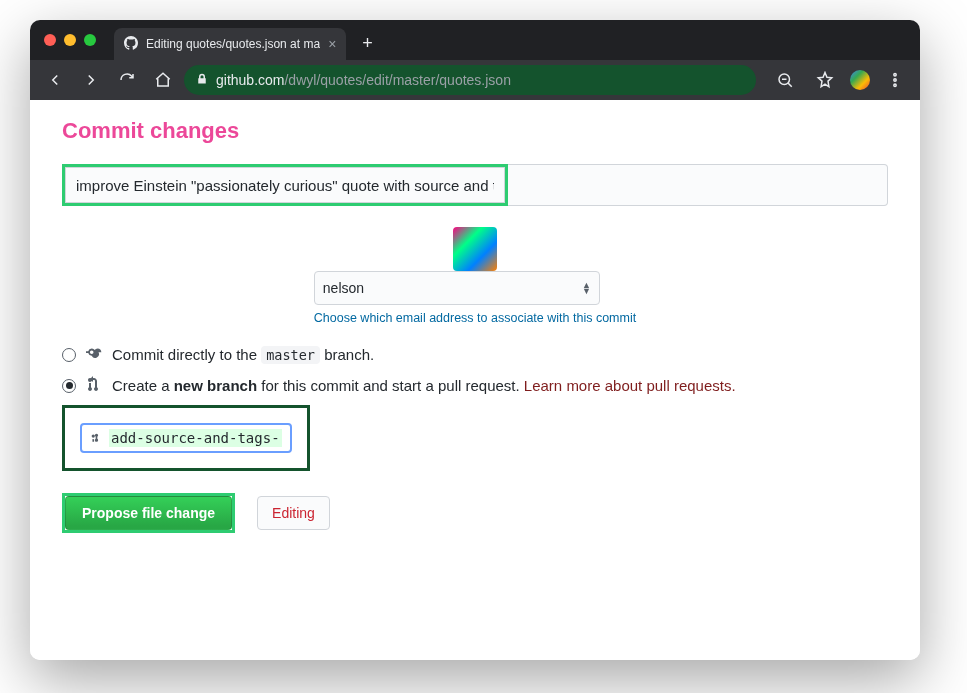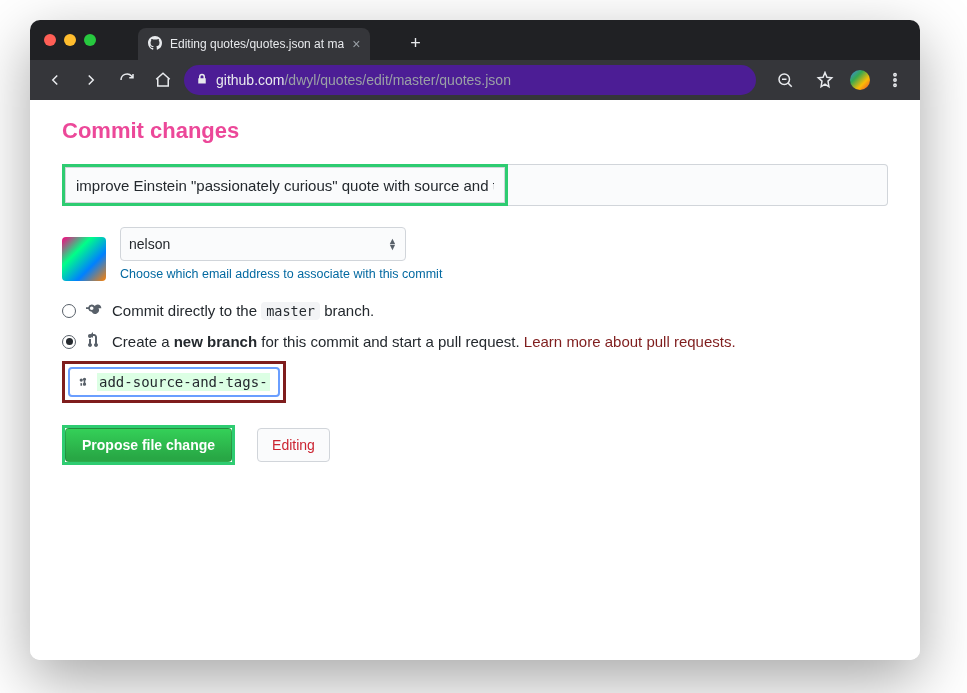--- a/index.html
+++ b/index.html
@@ -20,21 +20,20 @@
   border-radius: 10px;
   box-shadow: 0 20px 60px rgba(0,0,0,0.35);
   overflow: hidden;
 }
 .titlebar {
   background: #202124;
   height: 40px;
   display: flex;
   align-items: center;
   padding: 0 14px;
-  gap: 24px;
 }
 .traffic-lights { display: flex; gap: 8px; margin-right: 18px; }
 .tl { width: 12px; height: 12px; border-radius: 50%; }
 .tl.red { background: #ff5f56; }
 .tl.yellow { background: #ffbd2e; }
 .tl.green { background: #27c93f; }
 .tab {
   background: #35363a;
   height: 32px;
   min-width: 200px;
@@ -64,21 +63,21 @@
   width: 30px;
   height: 30px;
   display: flex;
   align-items: center;
   justify-content: center;
   border-radius: 50%;
 }
 .nav-btn svg { width: 18px; height: 18px; stroke: #e8eaed; fill: none; stroke-width: 2; }
 .addr {
   flex: 1;
-  background: #4c1d95;
+  background: #14532d;
   height: 30px;
   border-radius: 15px;
   display: flex;
   align-items: center;
   padding: 4px 12px;
   color: #9aa0a6;
   font-size: 14px;
   gap: 8px;
 }
 .addr .lock svg { width: 12px; height: 12px; fill: #e8eaed; }
@@ -137,23 +136,23 @@
   padding: 8px 10px;
   font-size: 15px;
   color: #24292e;
   font-family: inherit;
   resize: vertical;
   margin-top: 10px;
 }
 .desc::placeholder { color: #6a737d; }
 .email-row {
   display: flex;
-  align-items: flex-end;
-  gap: 14px;
+  align-items: center;
   margin-top: 18px;
+  flex-direction: column;
 }
 .avatar-gh {
   width: 44px; height: 44px; border-radius: 4px;
   background: linear-gradient(135deg, #ff0080, #00ff88, #0080ff, #ff8000);
 }
 .email-col { display: flex; flex-direction: column; gap: 6px; }
 .email-select {
   width: 286px;
   height: 34px;
   border: 1px solid #d1d5da;
@@ -188,23 +187,23 @@
 .code-pill {
   font-family: SFMono-Regular, Consolas, Menlo, monospace;
   background: #f3f4f6;
   padding: 1px 5px;
   border-radius: 4px;
   font-size: 90%;
 }
 .opt-row b { font-weight: 600; }
 .opt-row a { color: #7f1d1d; text-decoration: none; }
 .branch-wrap {
-  border: 3px solid #7f1d1d;
+  border: 3px solid #14532d;
   display: inline-block;
-  padding: 3px;
+  padding: 15px;
   margin-left: 0;
   margin-top: -2px;
   margin-bottom: 14px;
 }
 .branch-inner {
   border: 2px solid #6a9eff;
   border-radius: 4px;
   padding: 4px 8px;
   display: flex;
   align-items: center;

